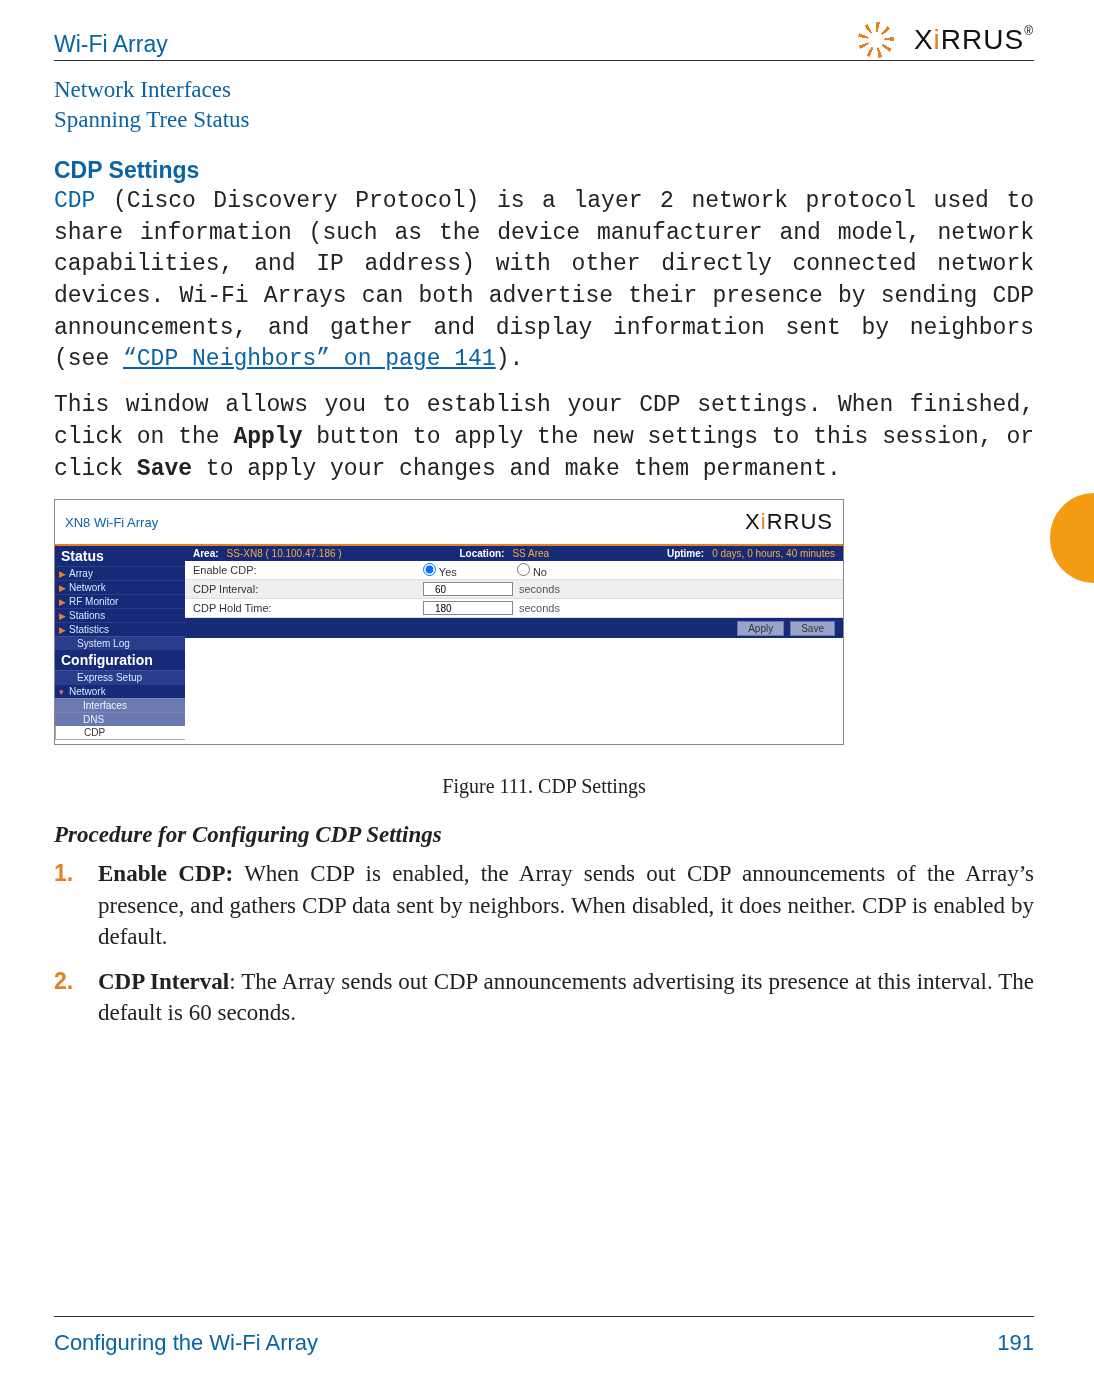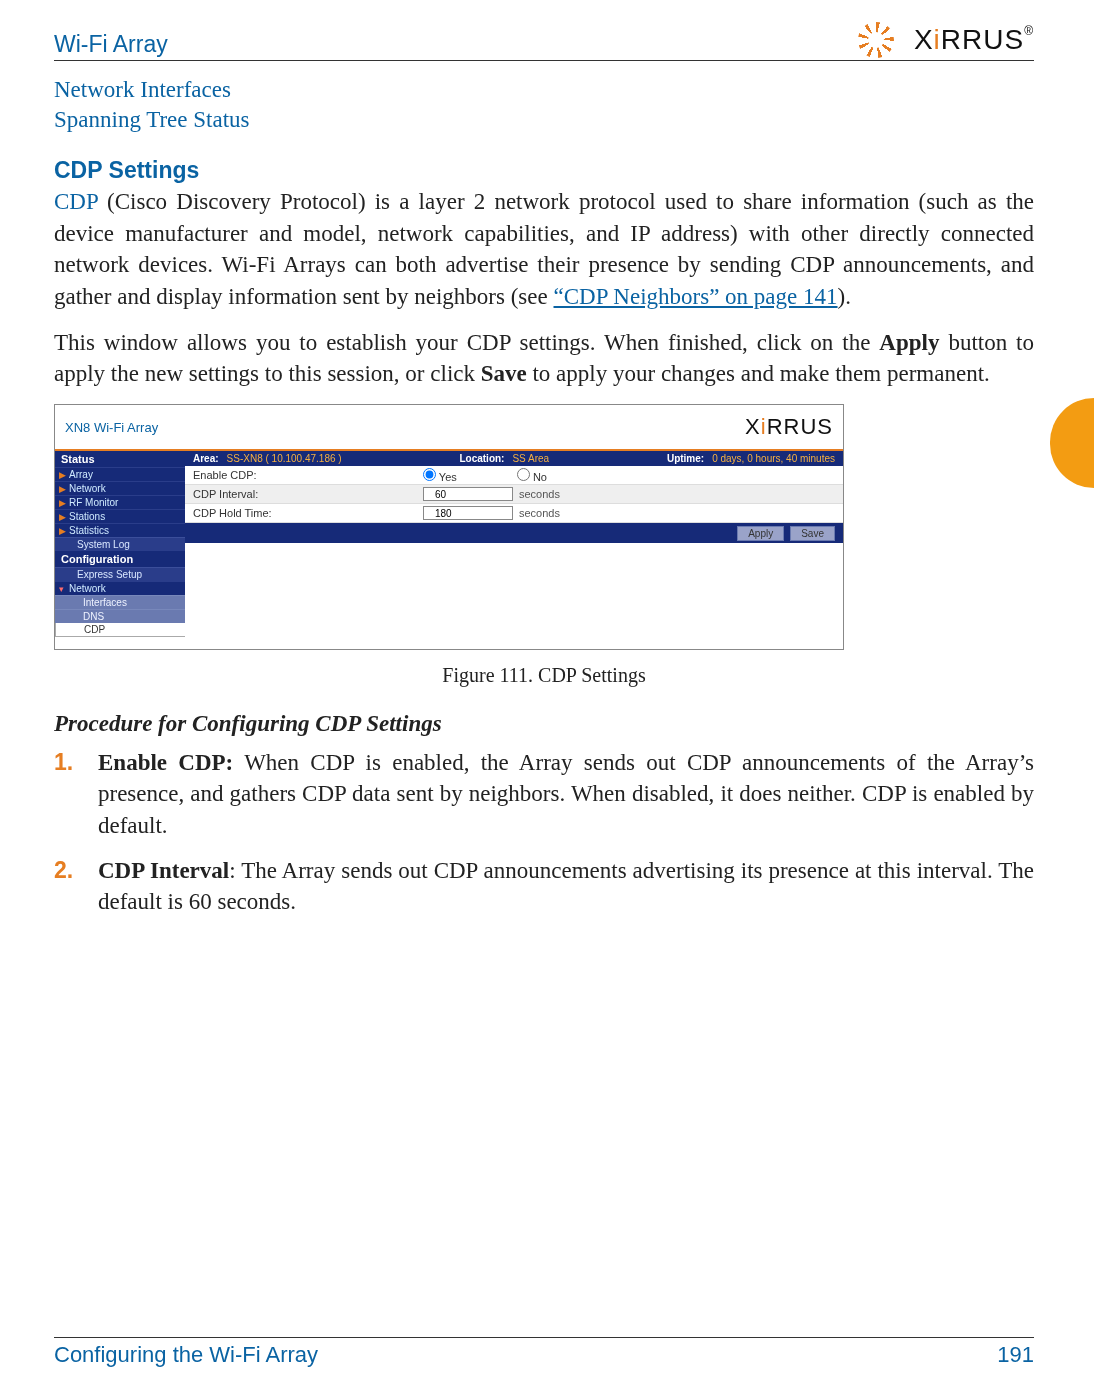--- a/index.html
+++ b/index.html
@@ -74,20 +74,21 @@
       font-weight: bold;
       font-size: 23px;
       margin-top: 22px;
       margin-bottom: 2px;
     }
     .body-p {
       font-size: 23px;
       line-height: 1.38;
       text-align: justify;
       margin-bottom: 14px;
+      font-family: Liberation Mono, monospace;
     }
     .cdp-term { color: #0a63a3; }
     .xref { color: #0a63a3; }
     .fig-wrap { position: relative; margin-top: 6px; }
     .tab-thumb {
       position: absolute; right: -60px; top: -6px;
       width: 44px; height: 90px;
       background: #f39c12;
       border-top-left-radius: 44px; border-bottom-left-radius: 44px;
     }
@@ -115,21 +116,21 @@
     }
     .shot-logo .i { color: #e67e22; }
     .shot-body { display: flex; height: calc(100% - 46px); }
     .shot-nav {
       width: 130px;
       font-size: 10px;
       color: #d0d8ff;
     }
     .nav-head {
       background: #162a78; color: #fff; font-weight: bold;
-      padding: 2px 6px; font-size: 11px;
+      padding: 2px 6px; font-size: 14px;
     }
     .nav-item {
       background: #162a78; color: #cfeaff; padding: 1px 6px 1px 14px;
       border-top: 1px solid #2a3d8a;
       position: relative;
     }
     .nav-item .arr {
       position: absolute; left: 4px; top: 2px; color: #e67e22; font-size: 9px;
     }
     .nav-sub {
@@ -170,40 +171,40 @@
       position: absolute; right: -6px; top: 0; bottom: 0; width: 6px;
       background: #ddd;
     }
     .scrollbar::after {
       content: ""; position: absolute; left: 0; top: 0; width: 6px; height: 60px;
       background: #888;
     }
     .caption {
       text-align: center;
       font-size: 20px;
-      margin-top: 14px;
+      margin-top: 30px;
       margin-bottom: 24px;
     }
     .h3 {
       font-style: italic;
       font-weight: bold;
       font-size: 23px;
       margin-bottom: 10px;
     }
     ol.steps { list-style: none; padding-left: 44px; }
     ol.steps li { position: relative; font-size: 23px; line-height: 1.36; text-align: justify; margin-bottom: 14px; }
     ol.steps li .num {
       position: absolute; left: -44px; top: 0;
       color: #e67e22; font-weight: bold; font-family: Arial, sans-serif;
     }
     .ftr {
-      position: absolute; left: 54px; right: 60px; bottom: 12px;
+      position: absolute; left: 54px; right: 60px; bottom: 24px;
       border-top: 1px solid #333;
       display: flex; justify-content: space-between;
-      padding-top: 4px;
+      padding-top: 13px;
     }
     .ftr-l { color: #0a63a3; font-family: Arial, sans-serif; font-size: 22px; }
     .ftr-r { color: #0a63a3; font-family: Arial, sans-serif; font-size: 22px; }
   </style>
 </head>
 <body>
 
 <div class="page">
   <div class="hdr">
     <div class="hdr-left">Wi-Fi Array</div>

